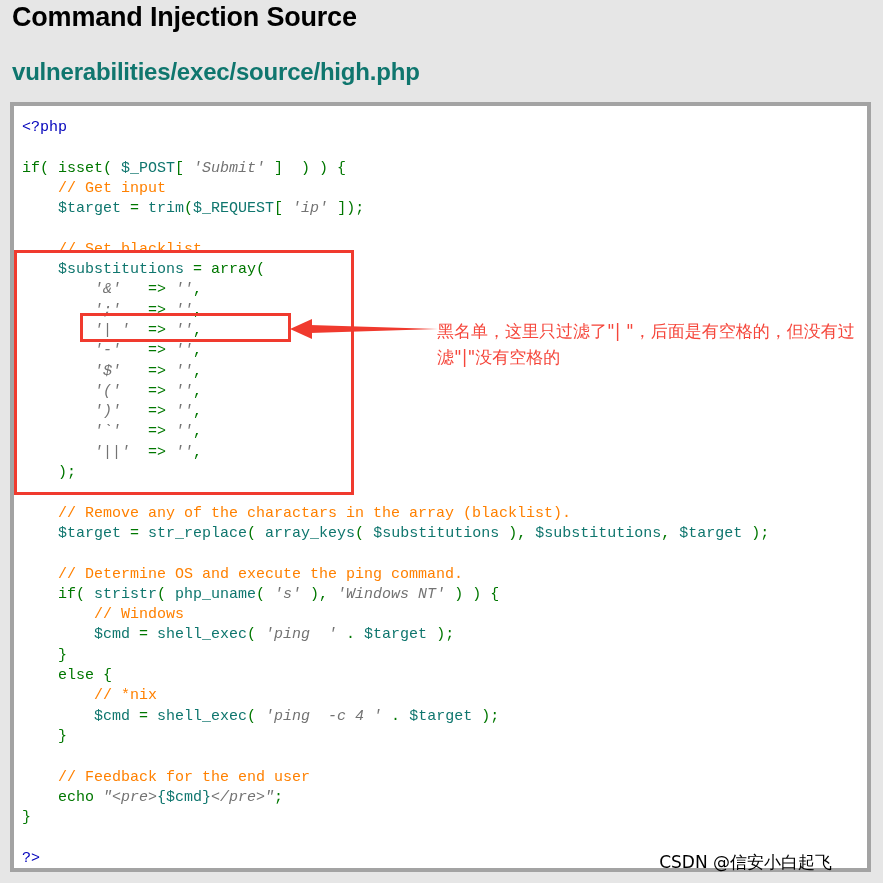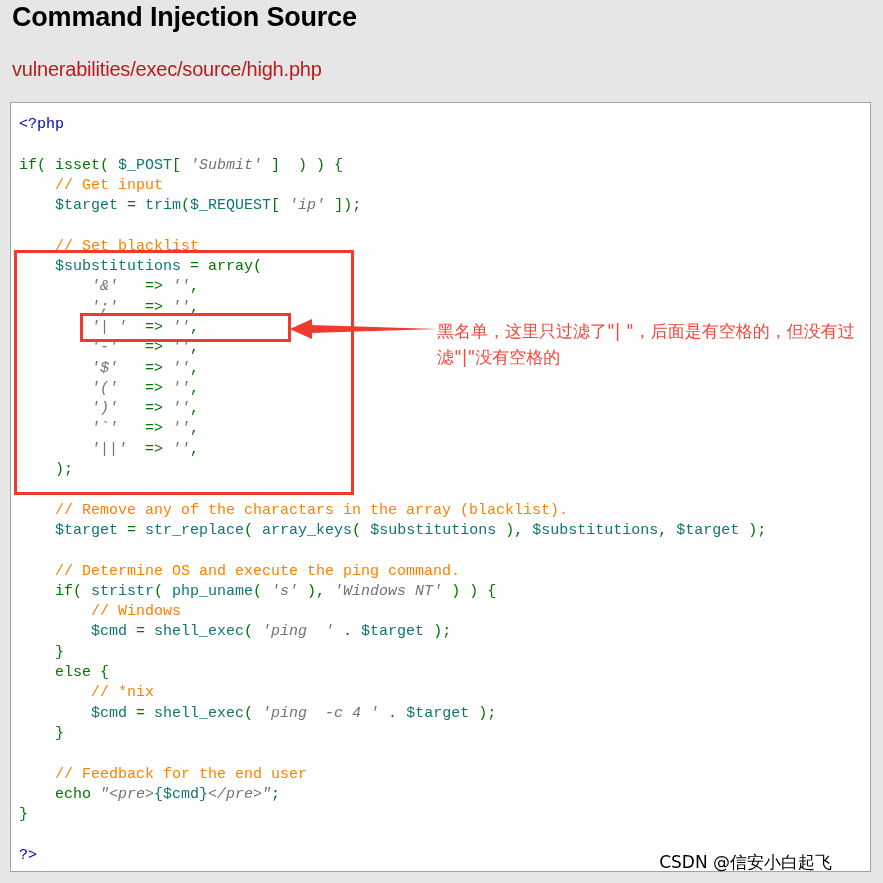--- a/index.html
+++ b/index.html
@@ -26,34 +26,34 @@
     font-size: 27px;
     font-weight: bold;
     color: #000000;
     letter-spacing: -0.2px;
     white-space: nowrap;
   }
   .title-sub {
     position: absolute;
     left: 12px;
     top: 58px;
-    font-size: 20px;
-    font-weight: normal;
-    color: #b91c1c;
+    font-size: 24px;
+    font-weight: bold;
+    color: #0f766e;
     letter-spacing: -0.2px;
     white-space: nowrap;
   }
   .code-container {
     position: absolute;
     left: 10px;
     top: 102px;
     width: 861px;
     height: 770px;
     background: #ffffff;
-    border: 1px solid #a3a3a3;
+    border: 4px solid #a3a3a3;
     box-sizing: border-box;
     overflow: hidden;
   }
   .code-pre {
     margin: 0;
     padding: 12px 0 0 8px;
     font-family: "Liberation Mono", "DejaVu Sans Mono", monospace;
     font-size: 15px;
     line-height: 20.3px;
     white-space: pre;

